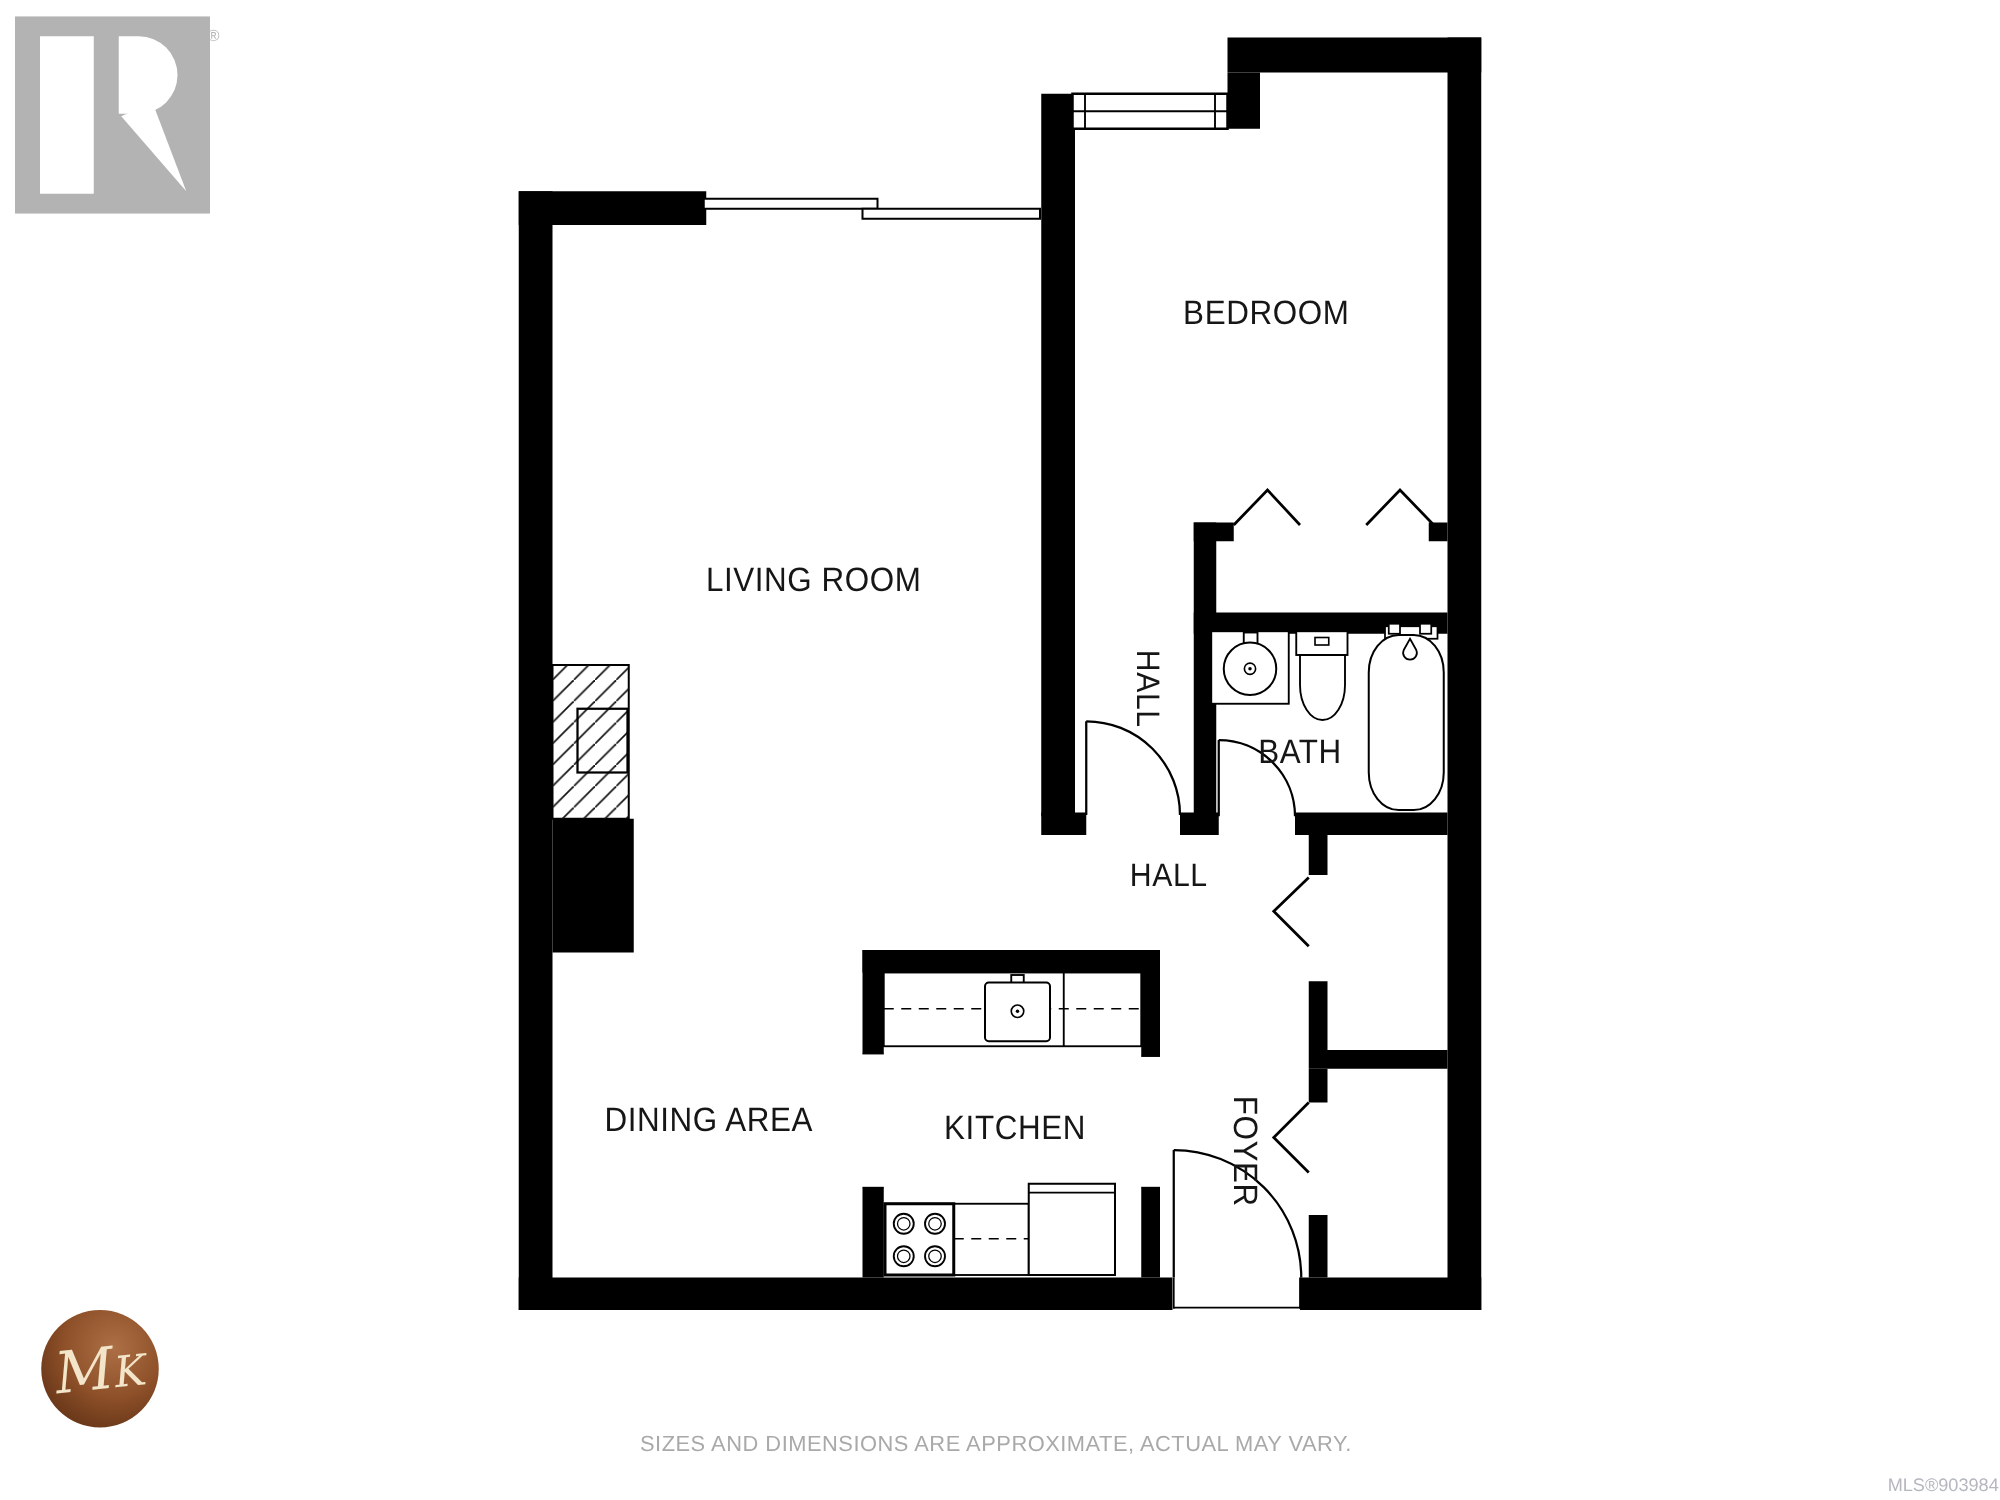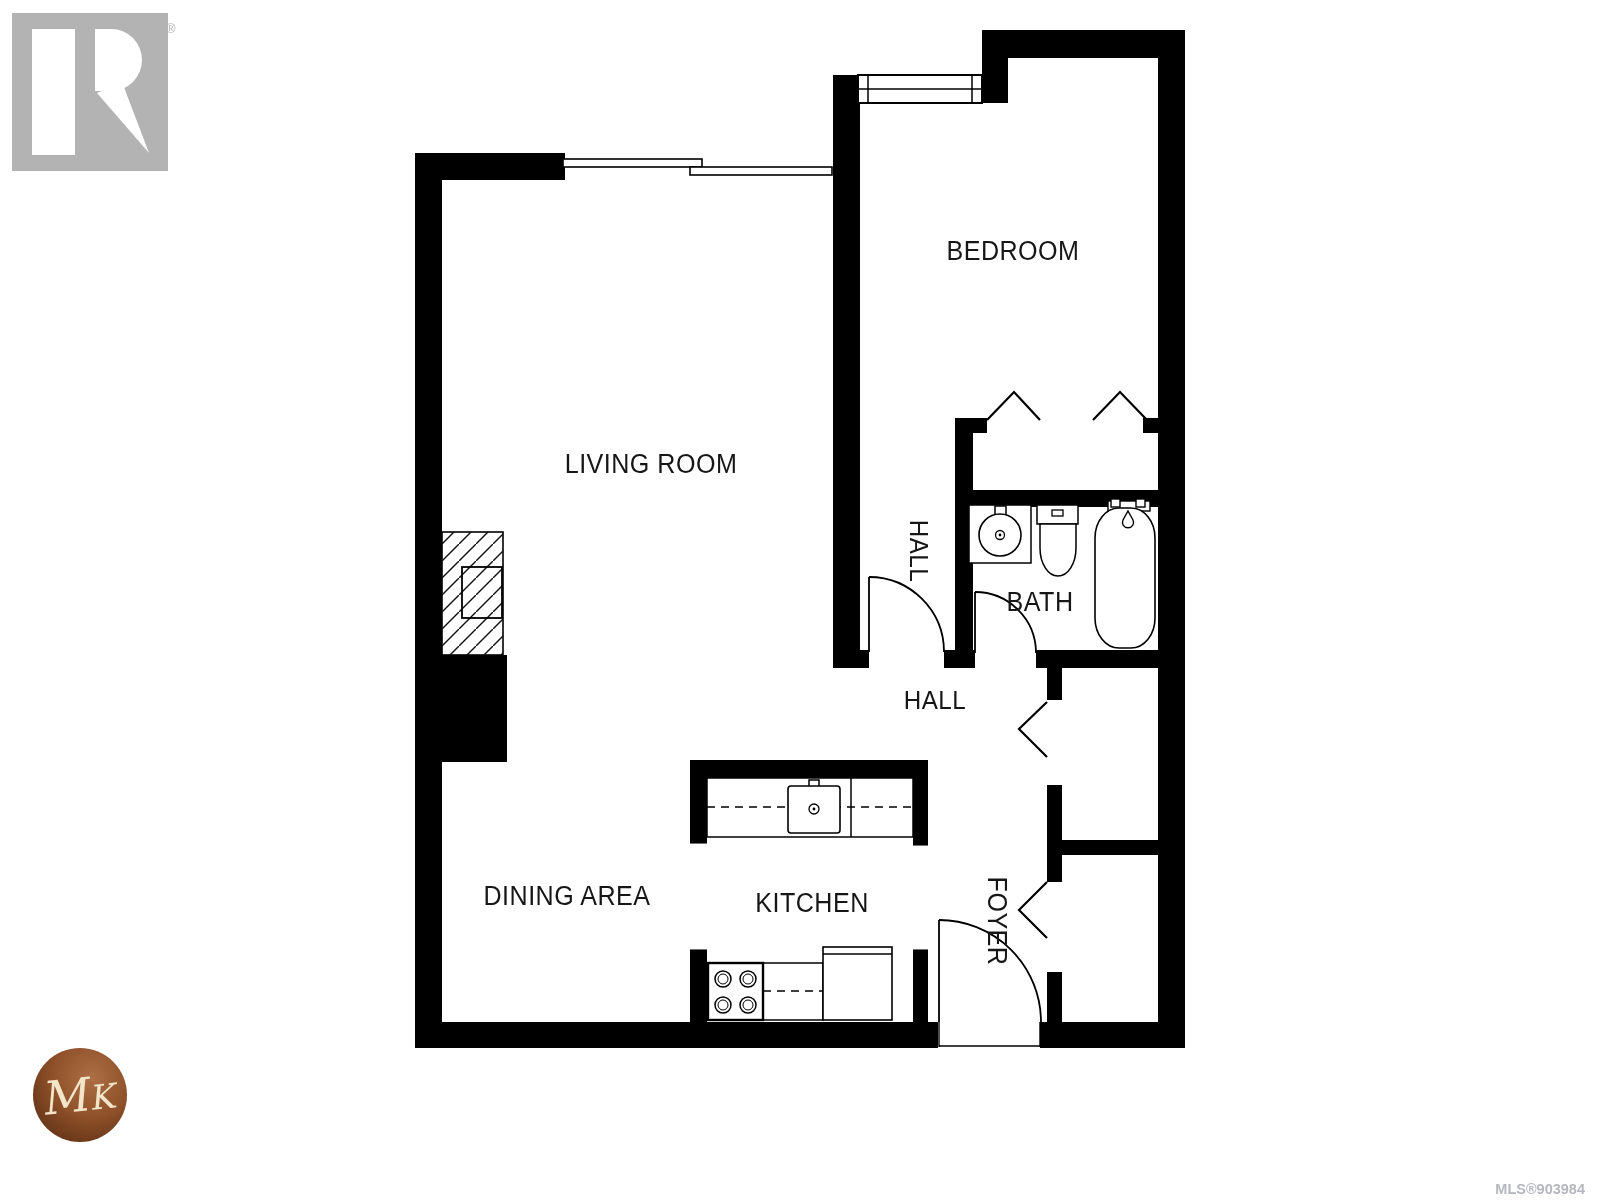--- a/index.html
+++ b/index.html
@@ -20,21 +20,21 @@
       background:radial-gradient(circle at 62% 32%, var(--mk-copper-light,#ad6f45) 0%,
                  var(--mk-copper,#8f5129) 45%, #703c1c 72%, var(--mk-copper-dark,#542a11) 100%);
       display:flex;align-items:center;justify-content:center;}
   .mk-text{color:var(--mk-cream,#f2e5c9);font-family:"DejaVu Serif",serif;font-style:italic;
            transform:rotate(-6deg);line-height:1;}
   .mk-text .m{font-size:46px;}
   .mk-text .k{font-size:34px;}
   
   .disclaimer{position:absolute;left:512px;top:1145px;color:var(--disclaimer-gray,#a9a9a9);
               font-size:17.5px;letter-spacing:.4px;}
-  .mls{position:absolute;right:15px;top:1181px;color:var(--mls-gray,#b5b7bf);font-size:14.5px;font-weight:bold;}
+  .mls{position:absolute;right:1px;top:1181px;color:var(--mls-gray,#b5b7bf);font-size:14.5px;}
 </style>
 </head>
 <body>
 
 <div class="canvas">
 
   <svg width="1600" height="1200" viewBox="0 0 1600 1200">
     <defs>
       <pattern id="hatch" patternUnits="userSpaceOnUse" width="17" height="17">
         <path d="M-2,19 L19,-2" stroke="#111" stroke-width="1.4" fill="none"></path>
@@ -194,15 +194,16 @@
       <span>REALTOR</span><sup>®</sup>
     </div>
   </div>
 
   <div class="mk">
     <div class="mk-text">
       <span class="m">M</span><span class="k">K</span>
     </div>
   </div>
 
+  <div class="disclaimer">SIZES AND DIMENSIONS ARE APPROXIMATE, ACTUAL MAY VARY.</div>
   <div class="mls">MLS®903984</div>
 
 </div>
 
 </body></html>

